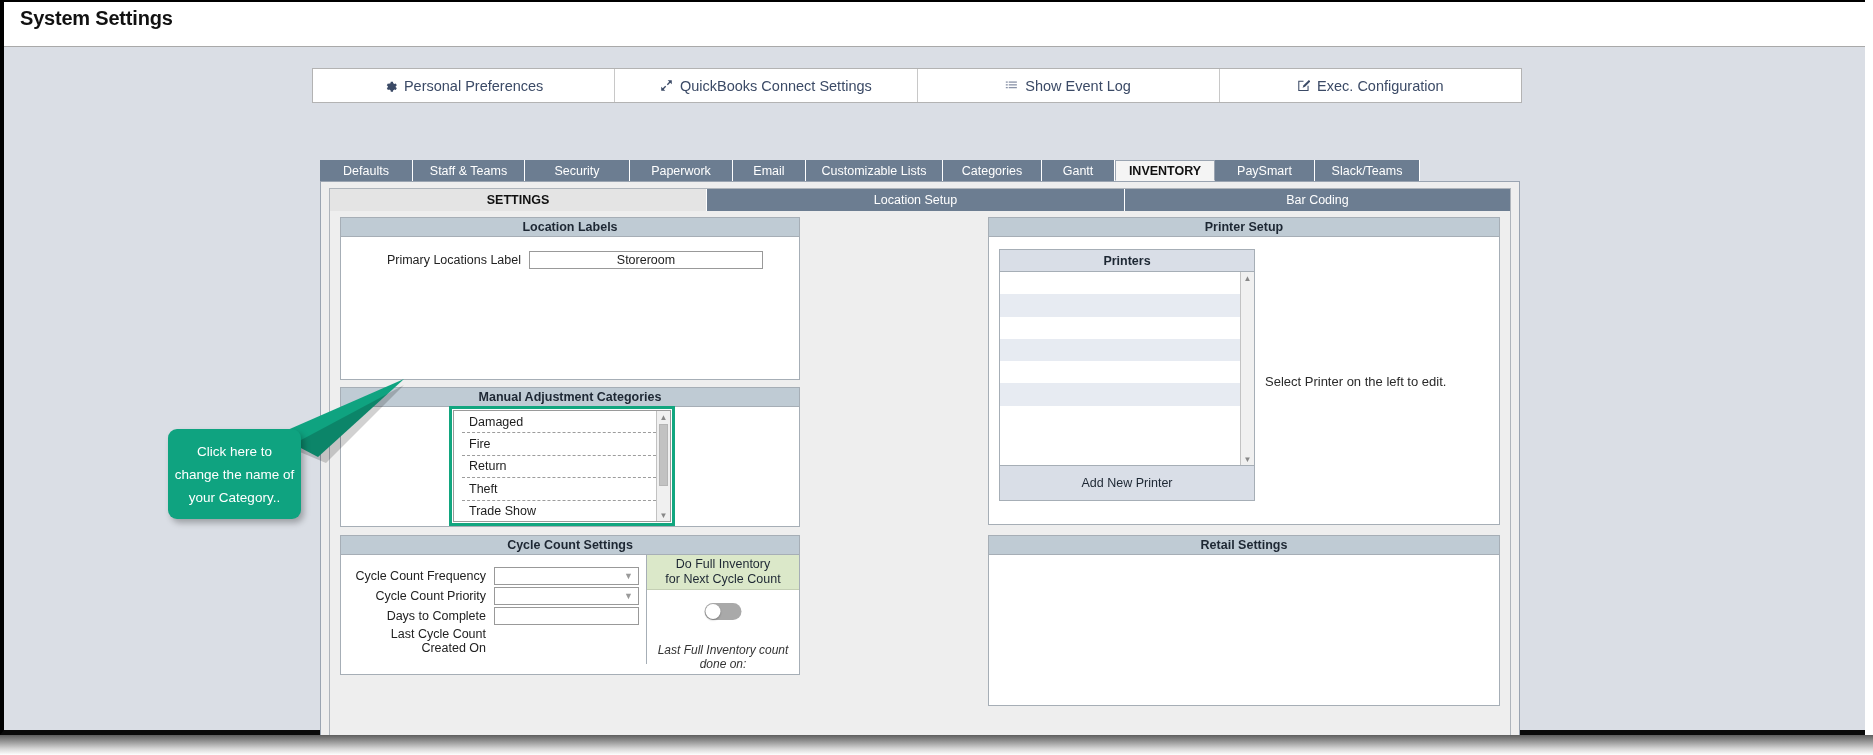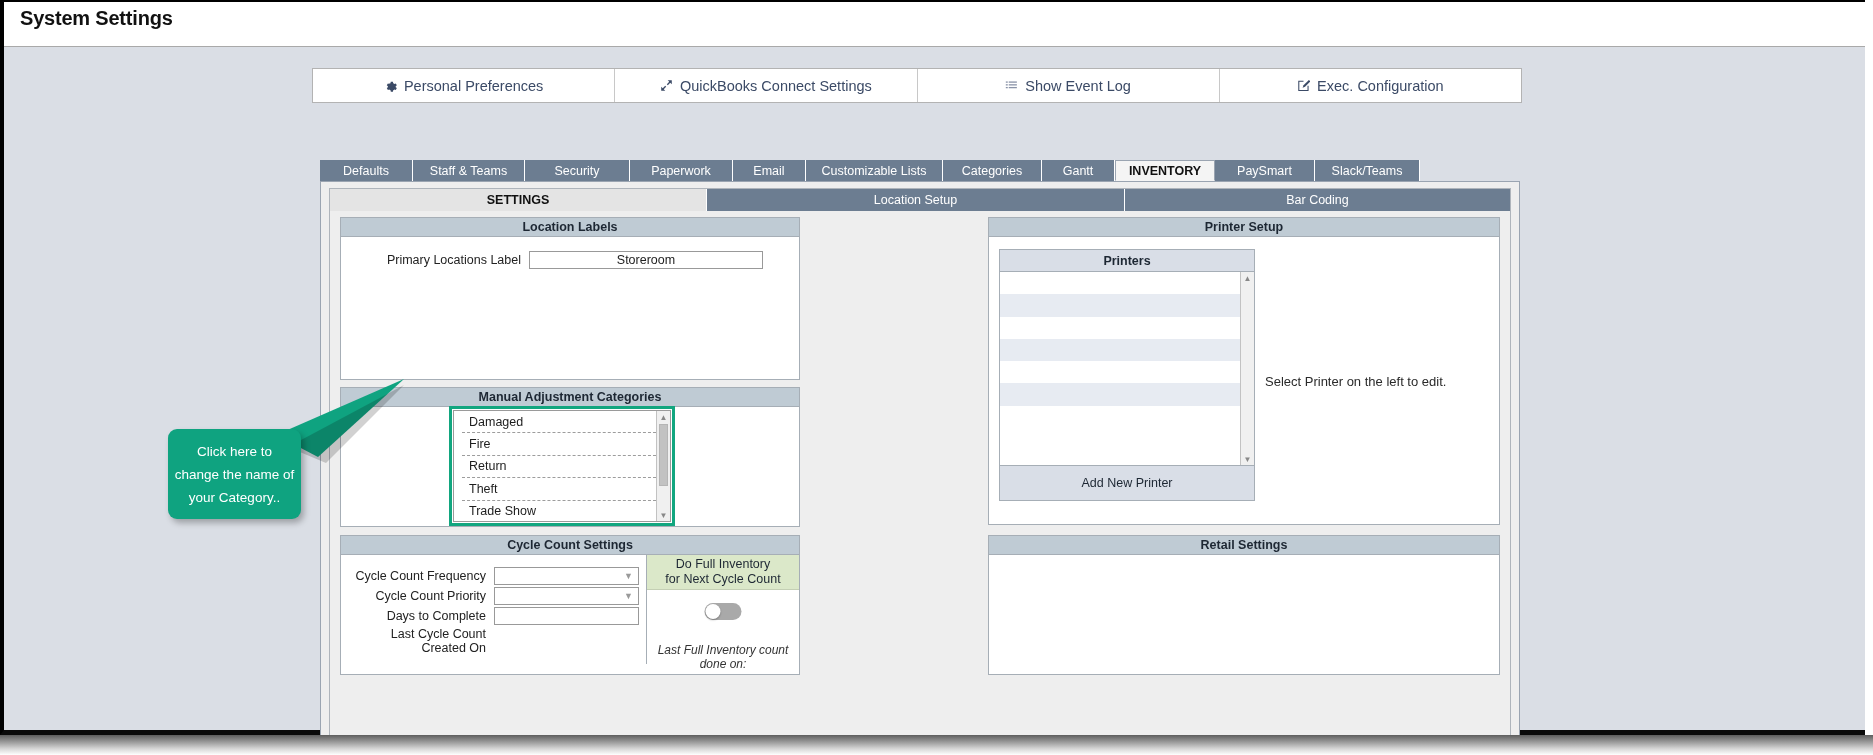--- a/index.html
+++ b/index.html
@@ -392,21 +392,21 @@
     position: absolute;
     left: 276px; right: 10px; top: 50%;
     transform: translateY(-50%);
     text-align: left;
     font-size: 13px;
     color: #2a2a2a;
     line-height: 17px;
   }
 
   
-  #p-retail { right: 0; top: 318px; width: 512px; height: 140px; }
+  #p-retail { right: 0; top: 318px; width: 512px; height: 171px; }
 </style>
 </head>
 <body>
 
 <div class="app-frame">
 
   <div class="titlebar">
     <h1>System Settings</h1>
   </div>
 

